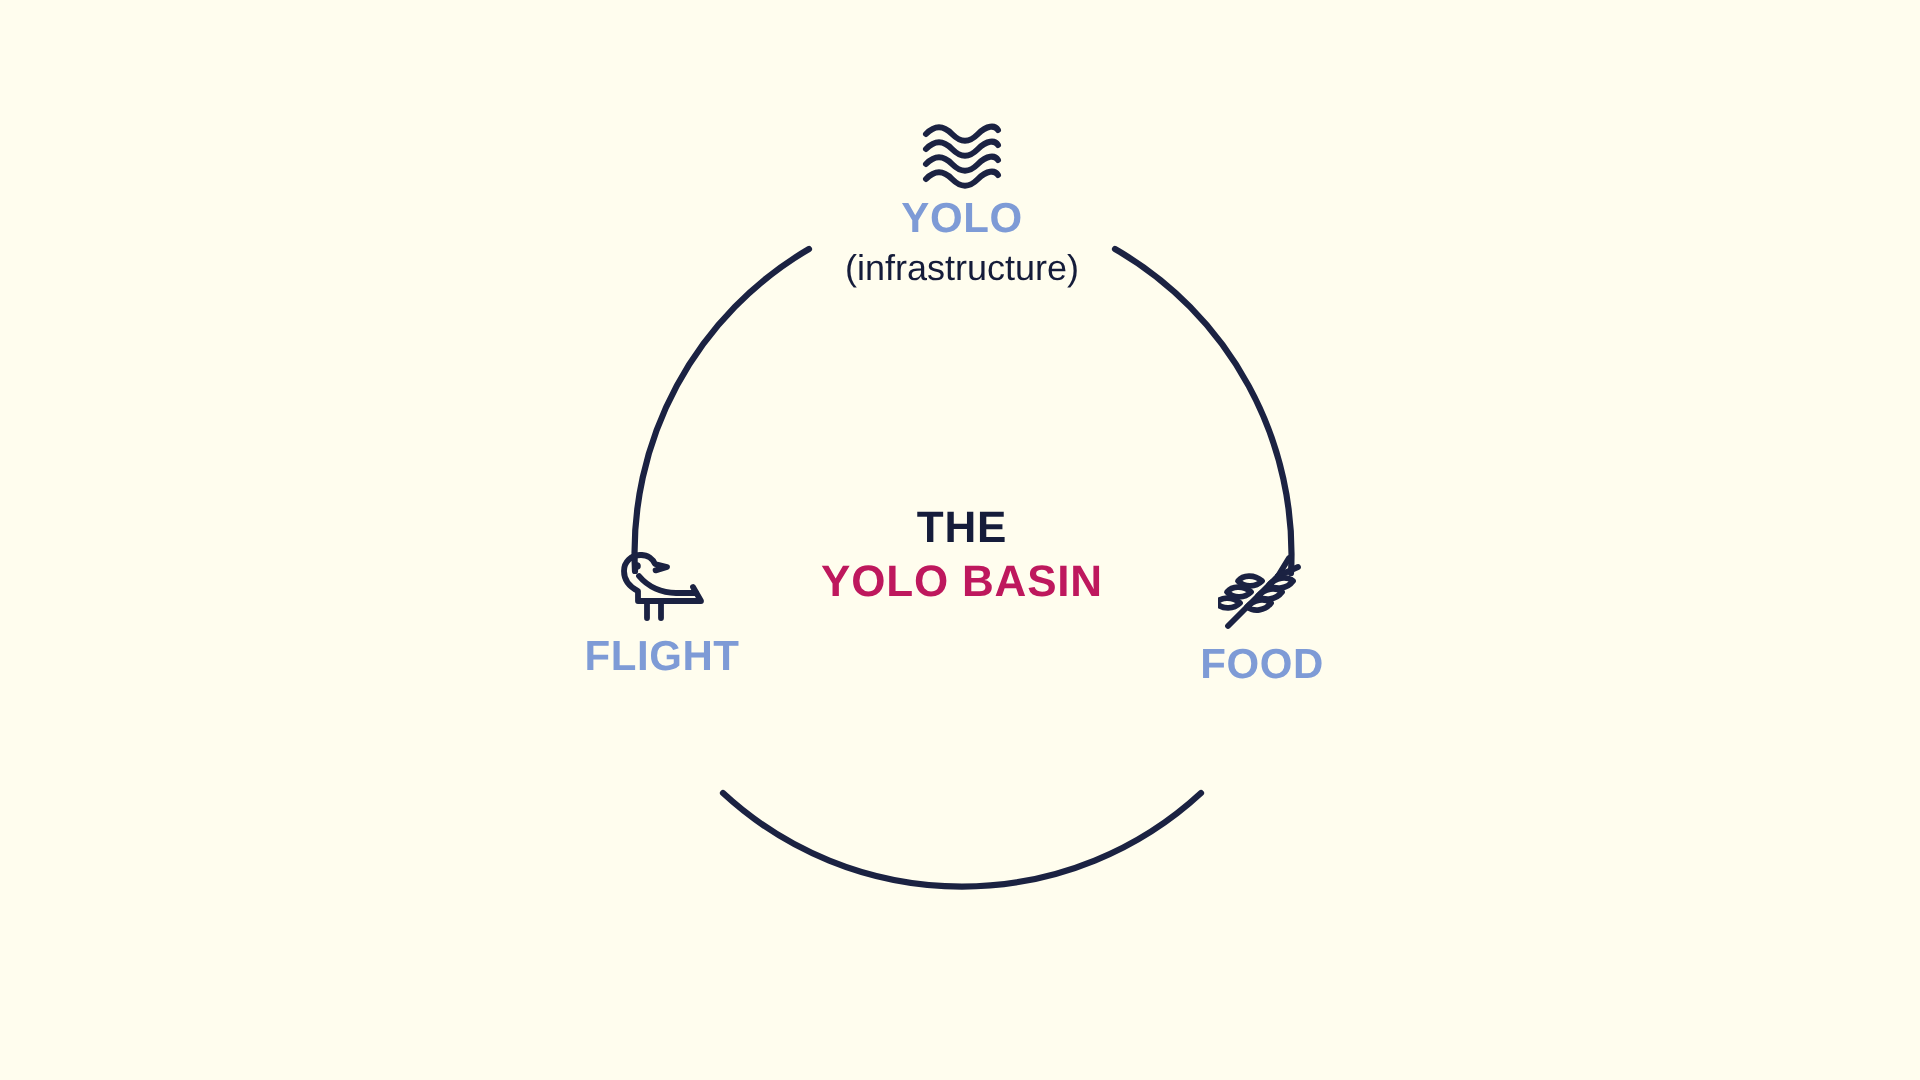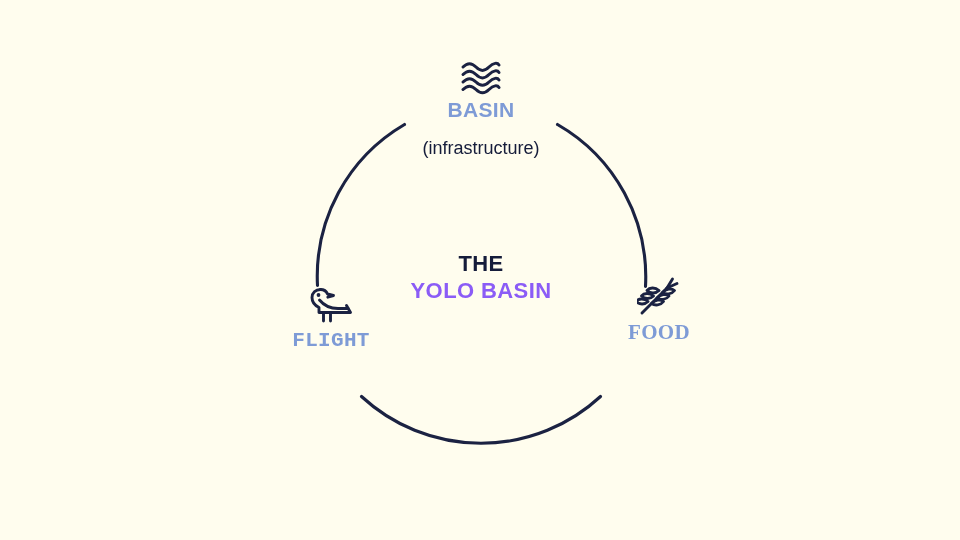--- a/index.html
+++ b/index.html
@@ -38,21 +38,21 @@
   }
   .center-the {
     font-size: 22px;
     font-weight: bold;
     color: #151C3A;
     letter-spacing: 0.4px;
   }
   .center-basin {
     font-size: 22px;
     font-weight: bold;
-    color: #8b5cf6;
+    color: #be185d;
     letter-spacing: 0.4px;
   }
 
   
   .node {
     position: absolute;
     text-align: center;
     width: 260px;
   }
   .node .icon-wrap {
@@ -66,26 +66,26 @@
     font-size: 21px;
     font-weight: bold;
     color: #7E9BD6;
     letter-spacing: 0.3px;
     line-height: 1.1;
   }
   .node-sub {
     font-size: 18px;
     color: #151C3A;
     line-height: 1.25;
-    margin-top: 16px;
+    margin-top: 2px;
   }
 
   #node-flood { left: 351px; top: 55px; }
-  #node-flight { left: 201px; top: 286px; font-family: Liberation Mono, monospace; }
-  #node-food { left: 529px; top: 278px; font-family: Liberation Serif, serif; }
+  #node-flight { left: 201px; top: 274px; }
+  #node-food { left: 501px; top: 278px; }
 </style>
 </head>
 <body>
 
 <div id="stage">
 
   <svg id="ring" viewBox="0 0 960 540">
 
     <path d="M 404.5 124.5 A 176 176 0 0 0 317.5 285.5" fill="none" stroke="#1B2242" stroke-width="3.1" stroke-linecap="round"></path>
 
@@ -103,21 +103,21 @@
     <div class="icon-wrap">
       <svg width="42" height="34" viewBox="0 0 42 34">
         <g fill="none" stroke="#1B2242" stroke-width="3" stroke-linecap="round" stroke-linejoin="round">
           <path d="M3 6 C 7.5 1.5, 11.5 1.5, 16 6 S 24.5 10.5, 29 6 S 37.5 1.5, 39 4"></path>
           <path d="M3 13.5 C 7.5 9, 11.5 9, 16 13.5 S 24.5 18, 29 13.5 S 37.5 9, 39 11.5"></path>
           <path d="M3 21 C 7.5 16.5, 11.5 16.5, 16 21 S 24.5 25.5, 29 21 S 37.5 16.5, 39 19"></path>
           <path d="M3 28.5 C 7.5 24, 11.5 24, 16 28.5 S 24.5 33, 29 28.5 S 37.5 24, 39 26.5"></path>
         </g>
       </svg>
     </div>
-    <div class="node-title">BASIN</div>
+    <div class="node-title">YOLO</div>
     <div class="node-sub">(infrastructure)</div>
   </div>
 
   <div class="node" id="node-flight">
     <div class="icon-wrap">
       <svg width="48" height="42" viewBox="0 0 48 42">
         <g fill="none" stroke="#1B2242" stroke-width="2.9" stroke-linecap="round" stroke-linejoin="round">
 
           <path d="M13.5 5.5 C 8.5 5.5, 5 9, 5 13.5 C 5 18, 8 21.5, 12 23.5
                    L 12 28.5 L 31 28.5"></path>

